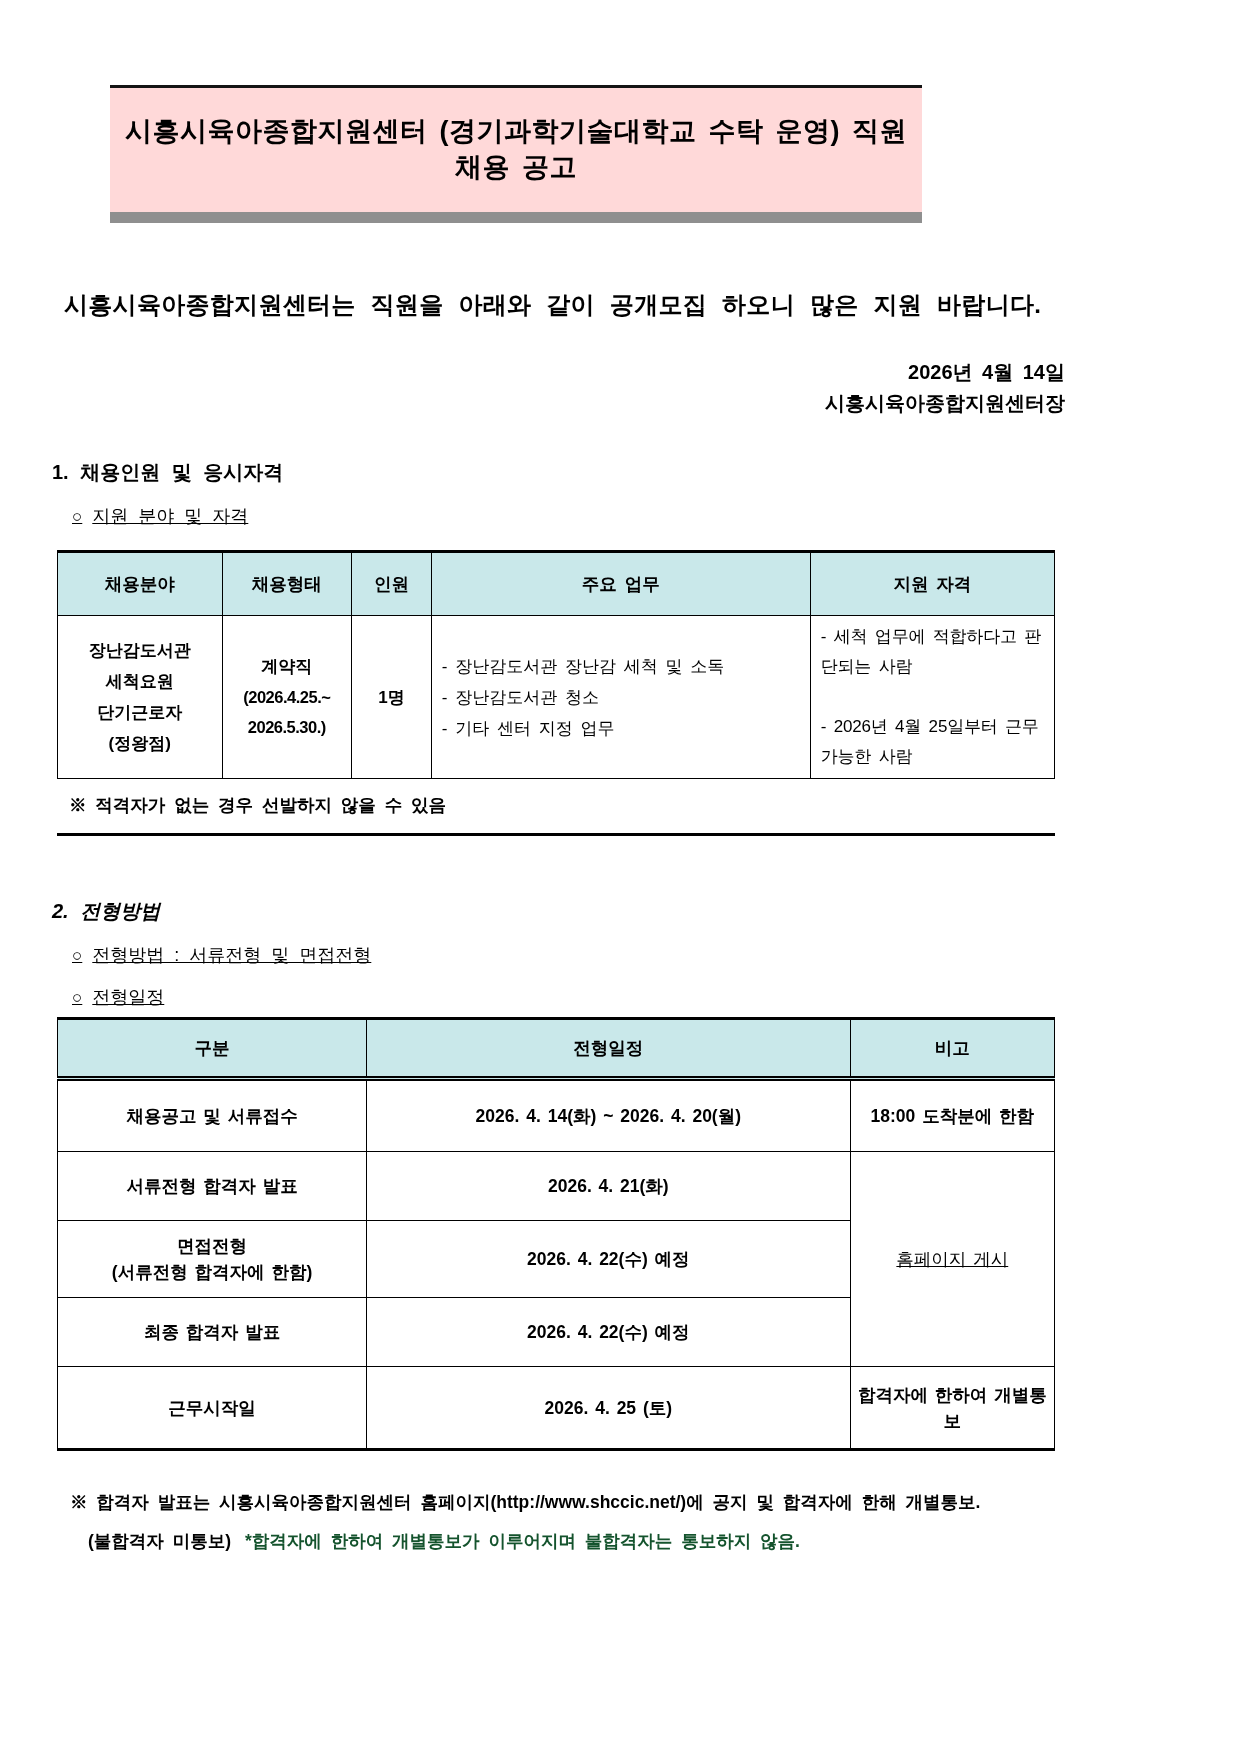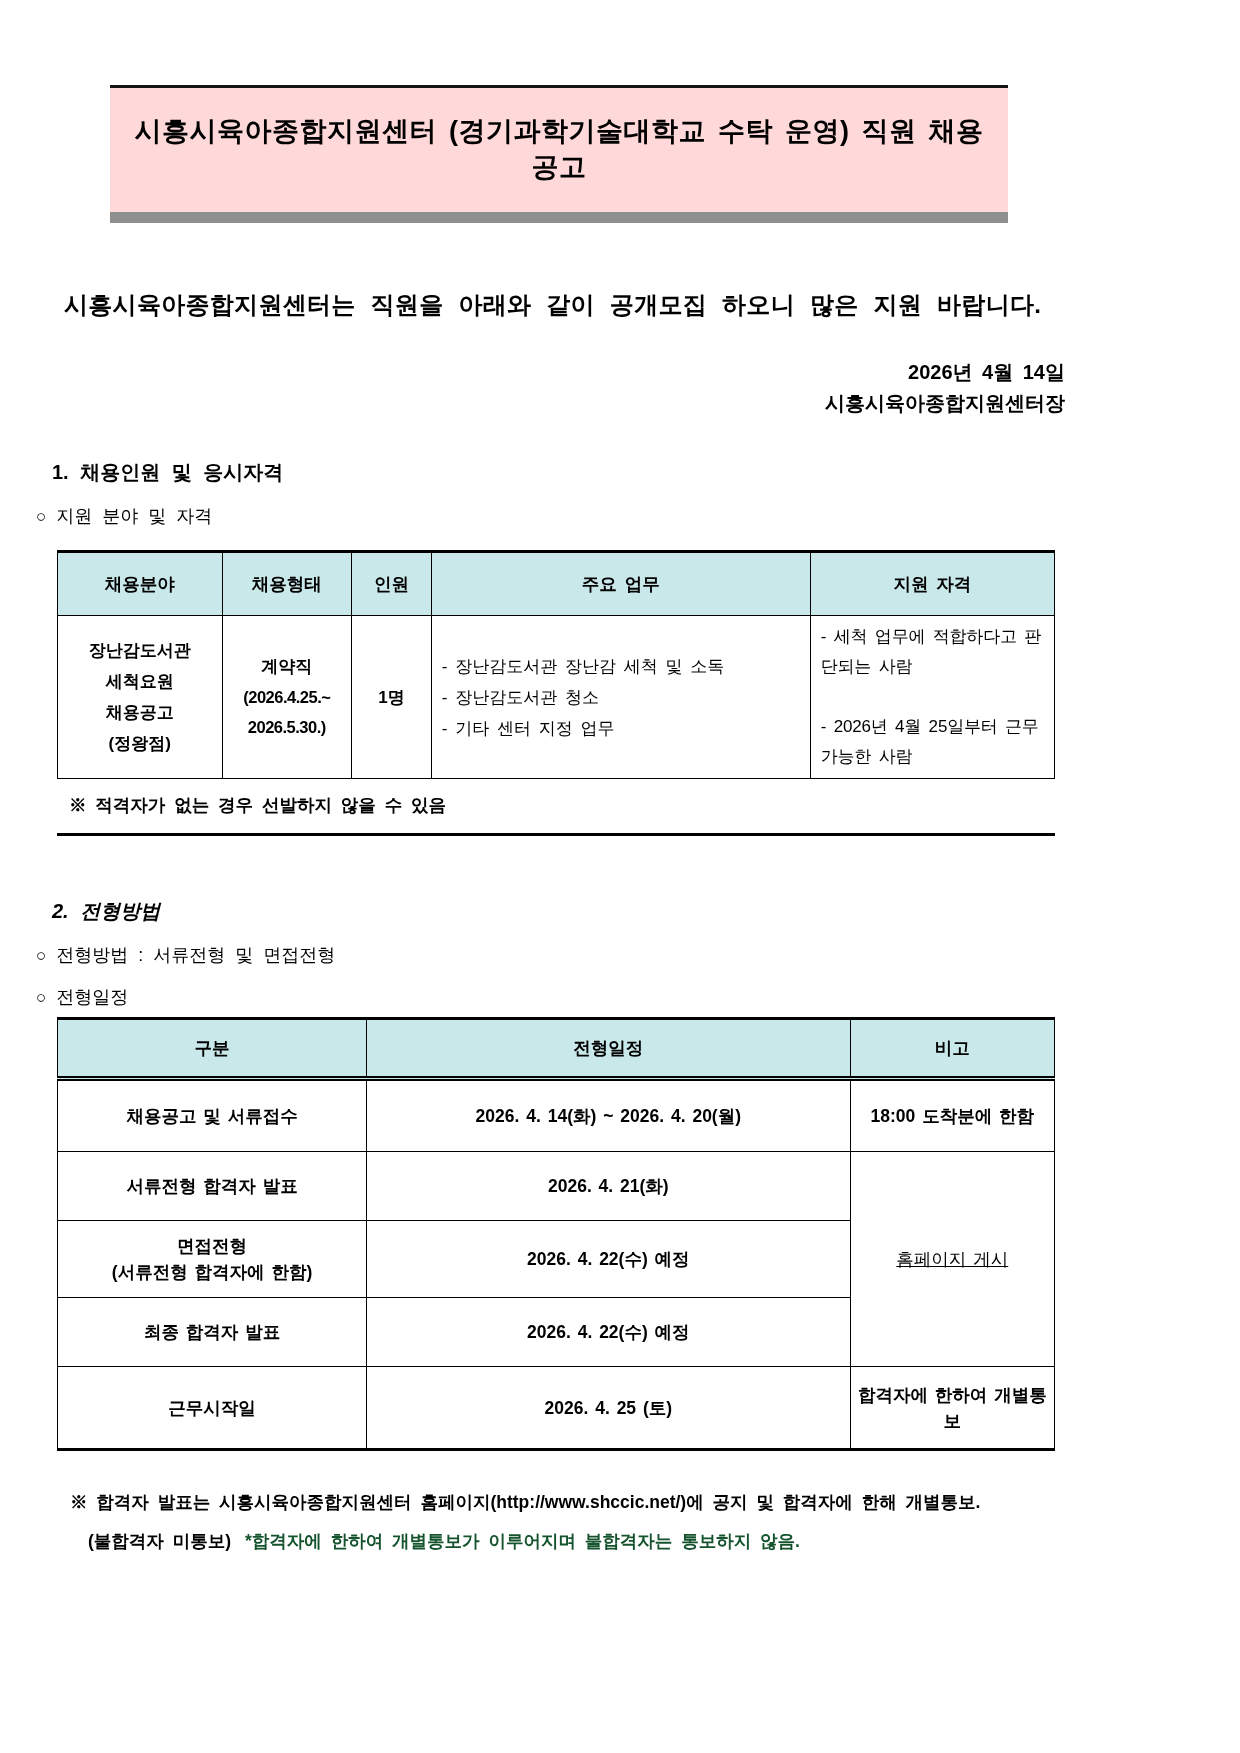--- a/index.html
+++ b/index.html
@@ -10,21 +10,21 @@
     background: #ffffff;
     color: #000;
     font-family: "Liberation Sans", sans-serif;
     position: relative;
   }
   .page { position: relative; width: 1240px; height: 1753px; overflow: hidden; }
 
   
   .banner {
     margin: 85px 0 0 110px;
-    width: 898px;
+    width: 812px;
     background: #ffd9d9;
     border-top: 3px solid #141414;
     border-bottom: 11px solid #8f8f8f;
     padding: 25px 10px 27px 10px;
     text-align: center;
   }
   .banner .title {
     font-size: 27px;
     font-weight: bold;
     letter-spacing: 0.5px;
@@ -51,23 +51,24 @@
   }
 
   
   .sec-heading {
     margin: 40px 0 0 52px;
     font-size: 20px;
     font-weight: bold;
     word-spacing: 6px;
   }
   .bullet {
-    margin: 18px 0 0 36px;
+    margin: 18px 0 0 72px;
     font-size: 18px;
     word-spacing: 5px;
+    text-decoration: underline;
   }
   .bullet .circle { font-size: 17px; margin-right: 10px; }
 
   
   table {
     border-collapse: collapse;
     margin-left: 57px;
     width: 998px;
     table-layout: fixed;
   }
@@ -167,21 +168,21 @@
         <th>인원</th>
         <th>주요 업무</th>
         <th>지원 자격</th>
       </tr>
     </thead>
     <tbody>
       <tr>
         <td class="cell-center">
           <div>장난감도서관</div>
           <div>세척요원</div>
-          <div>채용공고</div>
+          <div>단기근로자</div>
           <div>(정왕점)</div>
         </td>
         <td class="cell-type">
           <div>계약직</div>
           <div class="dates">(2026.4.25.~</div>
           <div class="dates">2026.5.30.)</div>
         </td>
         <td class="cell-center">1명</td>
         <td class="cell-list">
           <div class="li">- 장난감도서관 장난감 세척 및 소독</div>

